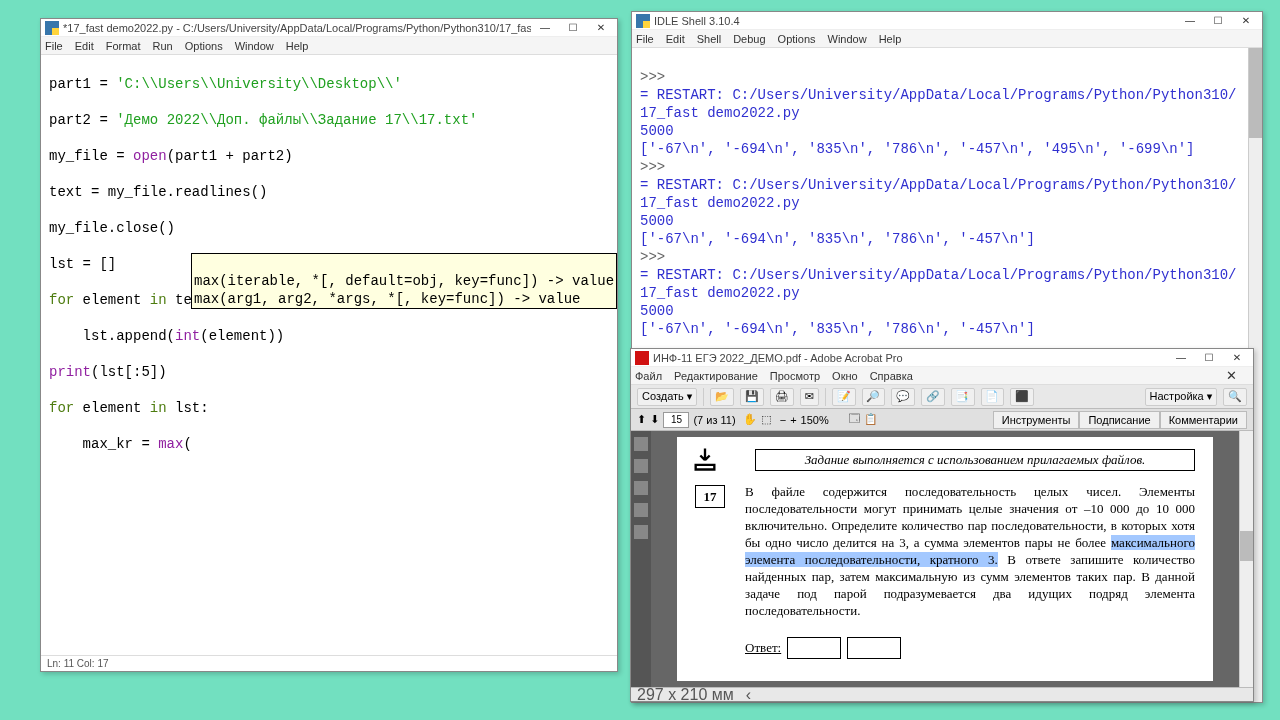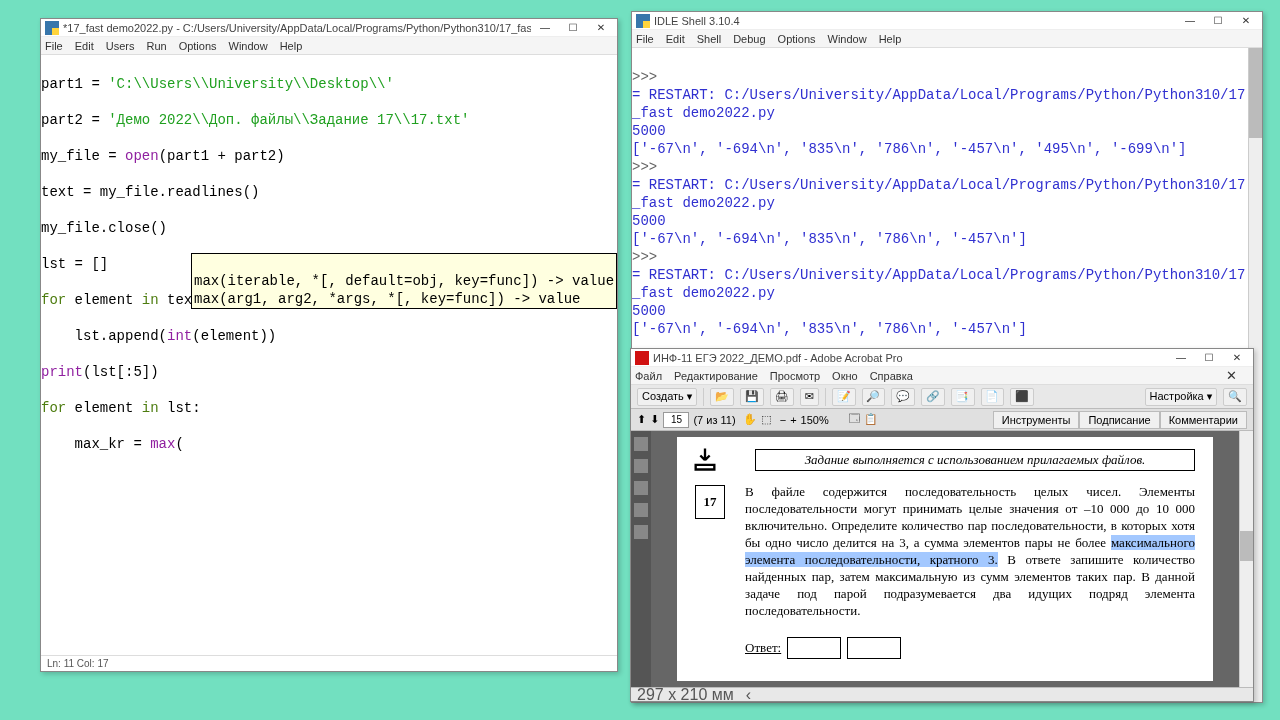--- a/index.html
+++ b/index.html
@@ -38,21 +38,21 @@
     height: 18px;
     display: flex; align-items: center;
     padding: 0 4px;
     font-size: 11px;
     background: #f5f5f5;
     border-bottom: 1px solid #ddd;
   }
   .menubar span { margin-right: 12px; color: #333; }
   .code-area {
     flex: 1;
-    padding: 2px 0;
+    padding: 2px 8px;
     font-family: "Courier New", monospace;
     font-size: 14px;
     line-height: 18px;
     white-space: pre;
     position: relative;
     overflow: hidden;
   }
   .code-line { white-space: pre; }
   .kw { color: #4d7c0f; } 
   .bi { color: #9020a0; font-family: Liberation Mono, monospace; } 
@@ -122,21 +122,21 @@
     font-size: 13px;
     position: relative;
     overflow: hidden;
   }
   .task-banner {
     border: 1px solid #000; padding: 2px 6px; margin: 0 0 12px 60px;
     font-style: italic; text-align: center;
     font-size: 13px;
   }
   .task-num {
-    border: 1px solid #000; width: 30px; height: 34px;
+    border: 1px solid #000; width: 30px; height: 23px;
     display: inline-flex; align-items: center; justify-content: center;
     font-weight: bold; font-size: 13px;
     position: absolute; left: 18px; top: 48px;
   }
   .download-ic {
     position: absolute; left: 14px; top: 8px;
     width: 28px; height: 28px;
   }
   .task-body {
     margin-left: 50px; text-align: justify; line-height: 17px;
@@ -167,21 +167,21 @@
     <span class="title">*17_fast demo2022.py - C:/Users/University/AppData/Local/Programs/Python/Python310/17_fast demo2022.py (3.10.4)</span>
     <div class="winbtns">
       <div class="winbtn">—</div>
       <div class="winbtn">☐</div>
       <div class="winbtn">✕</div>
     </div>
   </div>
   <div class="menubar">
     <span>File</span>
     <span>Edit</span>
-    <span>Users</span>
+    <span>Format</span>
     <span>Run</span>
     <span>Options</span>
     <span>Window</span>
     <span>Help</span>
   </div>
   <div class="code-area">
 <div class="code-line"><span class="id">part1 = </span><span class="str">'C:\\Users\\University\\Desktop\\'</span></div>
 <div class="code-line"><span class="id">part2 = </span><span class="str">'Демо 2022\\Доп. файлы\\Задание 17\\17.txt'</span></div>
 <div class="code-line"><span class="id">my_file = </span><span class="bi">open</span><span class="id">(part1 + part2)</span></div>
 <div class="code-line"><span class="id">text = my_file.readlines()</span></div>

